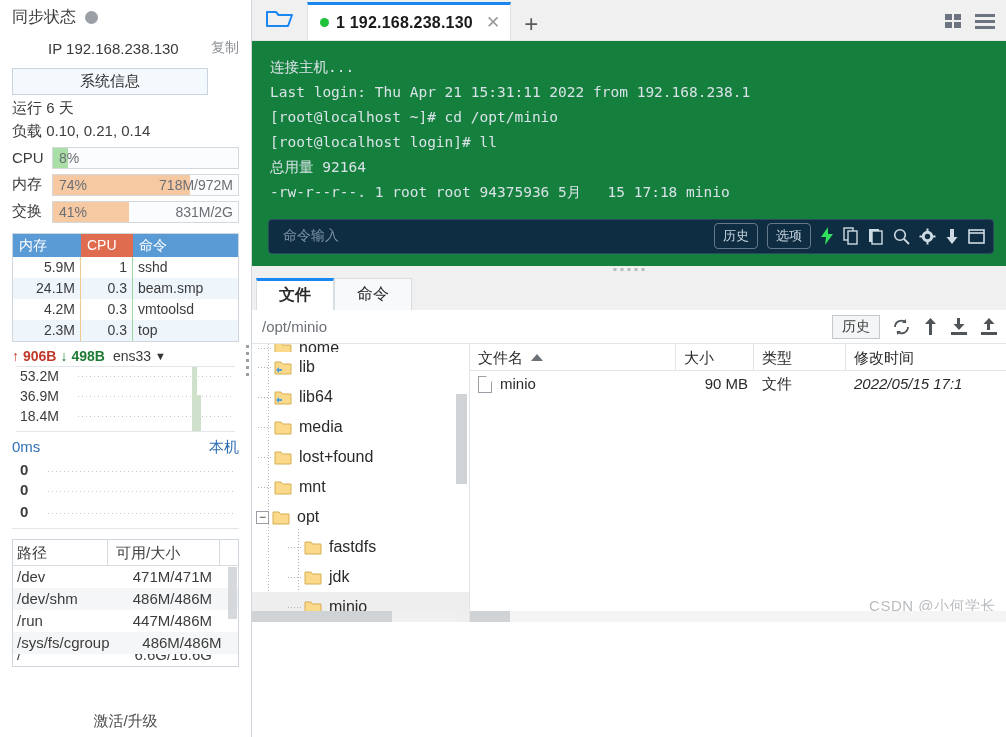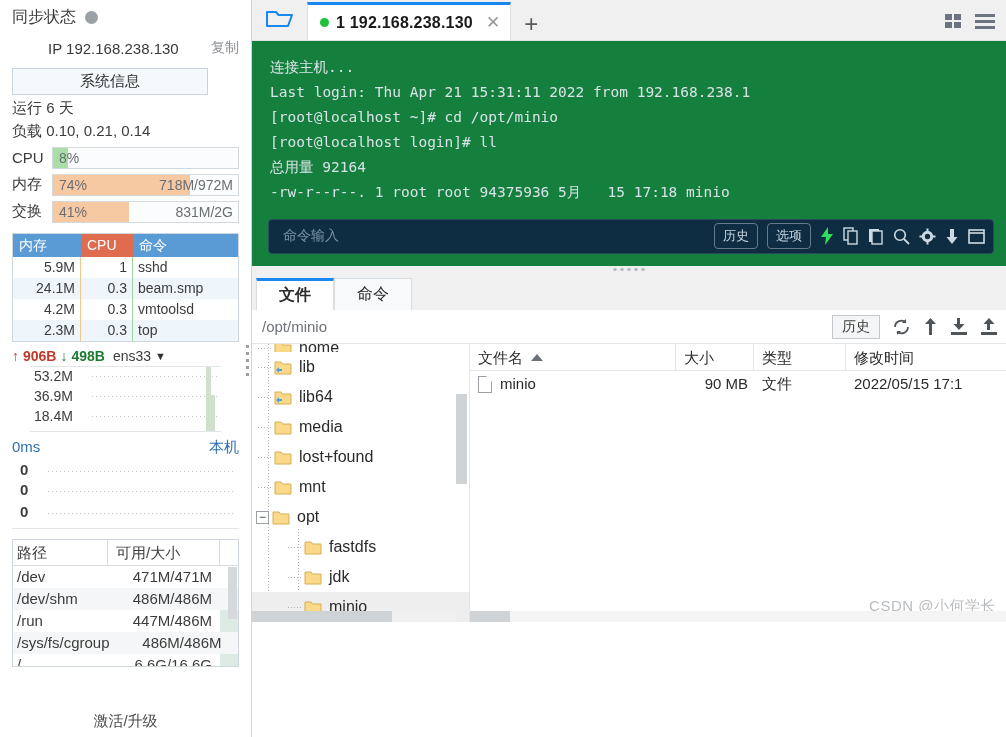--- a/index.html
+++ b/index.html
@@ -75,21 +75,21 @@
   .pr-cmd { flex: 1; padding-left: 5px; line-height: 21px; }
 
   
   .net-row { display: flex; align-items: center; gap: 4px; padding: 6px 6px 2px 6px; font-size: 14px; }
   .net-up { color: #c0392b; font-weight: bold; }
   .net-down { color: #1d7a33; font-weight: bold; }
   .net-if { color: #3c3c3c; margin-left: 4px; }
   .caret-down { font-size: 11px; color: #333; }
 
   .graph-box {
-    margin: 0 24px; height: 66px; border: 1px solid #e2e6ea;
+    margin: 0 10px; height: 66px; border: 1px solid #e2e6ea;
     border-left: none; border-right: none; position: relative;
     background: #fff; overflow: hidden;
   }
   .graph-label { position: absolute; left: 4px; font-size: 14px; color: #3c3c3c; }
   .dotline {
     position: absolute; left: 62px; right: 4px; height: 1px;
     background-image: linear-gradient(to right, #c4c8cc 1px, transparent 1px);
     background-size: 4px 1px;
   }
   .net-bar { position: absolute; background: #cfe0cb; }
@@ -100,21 +100,21 @@
   .ping-box { margin: 2px 6px 0 6px; height: 70px; position: relative; border-bottom: 1px solid #e2e6ea; }
   .ping-val { position: absolute; left: 8px; font-size: 15px; color: #3c3c3c; font-weight: bold; }
 
   
   .disk-table { margin: 10px 6px 0 6px; border: 1px solid #cfd6dd; position: relative; }
   .disk-head { display: flex; height: 26px; border-bottom: 1px solid #d7dce1; background: #fff; }
   .disk-head div { font-size: 15px; line-height: 26px; color: #3c3c3c; }
   .dh-path { flex: 1; padding-left: 4px; border-right: 1px solid #d7dce1; }
   .dh-size { width: 112px; flex: 0 0 112px; padding-left: 8px; border-right: 1px solid #d7dce1; }
   .dh-pad { width: 18px; flex: 0 0 18px; }
-  .disk-row { display: flex; height: 22px; font-size: 15px; color: #3c3c3c; }
+  .disk-row { display: flex; height: 22px; font-size: 15px; color: #3c3c3c; align-items: flex-end; }
   .disk-row.alt { background: #f5f6f7; }
   .dr-path { flex: 1; padding-left: 4px; line-height: 22px; }
   .dr-size { width: 120px; flex: 0 0 120px; text-align: right; padding-right: 8px; line-height: 22px; }
   .dr-bar { width: 18px; flex: 0 0 18px; position: relative; }
   .dr-bar i { position: absolute; left: 0; right: 0; bottom: 0; top: 0; background: #dcebe4; }
   .disk-scroll {
     position: absolute; right: 1px; top: 27px; width: 9px; height: 52px; background: #d6d9dc;
   }
   .activate {
     position: absolute; bottom: 6px; left: 0; right: 0;
@@ -241,21 +241,21 @@
   .flist-head div { font-size: 15px; color: #2a2a2a; line-height: 27px; }
   .fh-name { flex: 1; padding-left: 8px; border-right: 1px solid #e2e5e8; display: flex; align-items: center; gap: 8px; }
   .fh-size { width: 78px; flex: 0 0 78px; padding-left: 8px; border-right: 1px solid #e2e5e8; }
   .fh-type { width: 92px; flex: 0 0 92px; padding-left: 8px; border-right: 1px solid #e2e5e8; }
   .fh-time { flex: 0 0 160px; padding-left: 8px; }
   .sort-caret { width: 0; height: 0; border-left: 6px solid transparent; border-right: 6px solid transparent; border-bottom: 7px solid #6b7177; }
   .flist-row { display: flex; height: 26px; font-size: 15px; color: #2a2a2a; }
   .fl-name { flex: 1; padding-left: 8px; line-height: 26px; display: flex; align-items: center; gap: 8px; }
   .fl-size { width: 78px; flex: 0 0 78px; text-align: right; padding-right: 6px; line-height: 26px; }
   .fl-type { width: 92px; flex: 0 0 92px; padding-left: 8px; line-height: 26px; }
-  .fl-time { flex: 0 0 160px; padding-left: 8px; line-height: 26px; white-space: nowrap; overflow: hidden; }
+  .fl-time { flex: 0 0 160px; padding-left: 8px; line-height: 26px; white-space: nowrap; overflow: hidden; font-style: italic; }
   .file-ico { width: 14px; height: 17px; border: 1px solid #9aa0a6; background: #fff; position: relative; flex: 0 0 14px; }
   .file-ico::after {
     content: ""; position: absolute; right: -1px; top: -1px;
     border-left: 6px solid transparent; border-top: 6px solid #fff;
     border-right: 0; box-sizing: border-box;
   }
   .watermark {
     position: absolute; right: 10px; bottom: 6px; font-size: 15px; color: #b9bcbf;
     letter-spacing: .5px;
   }

